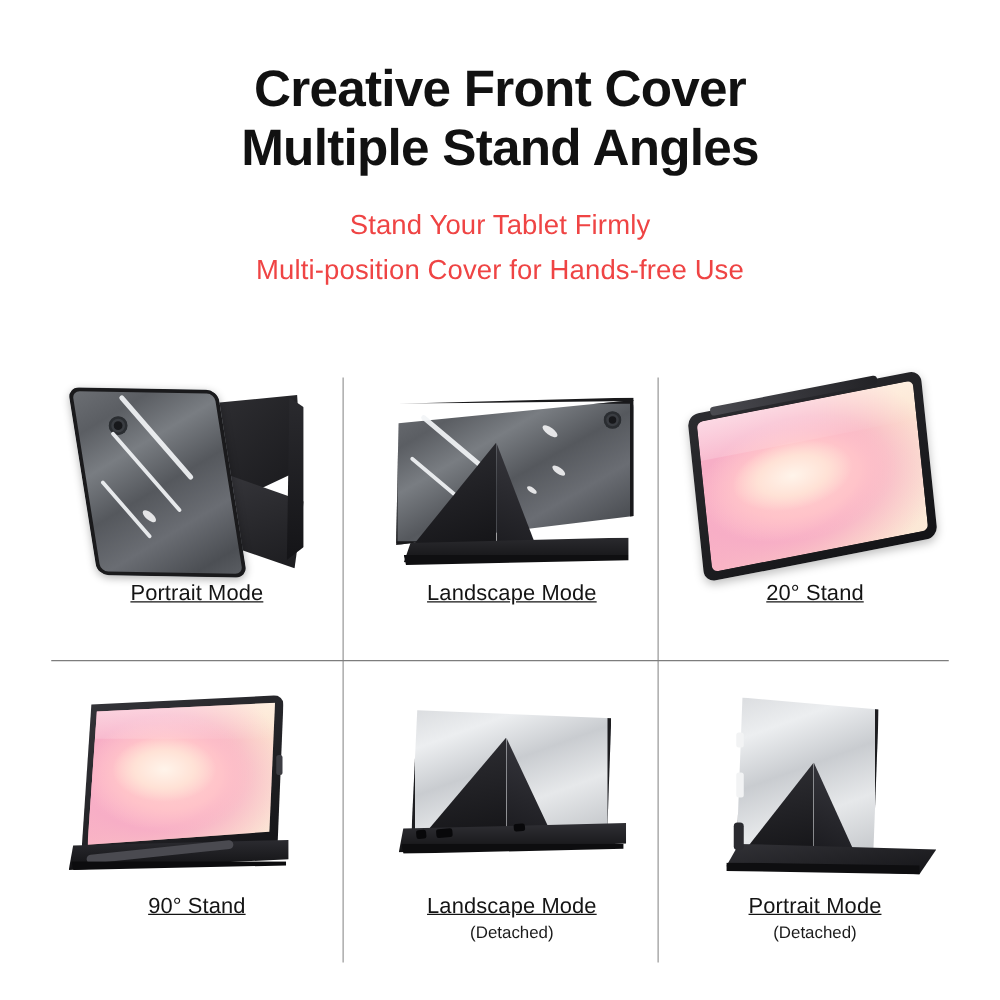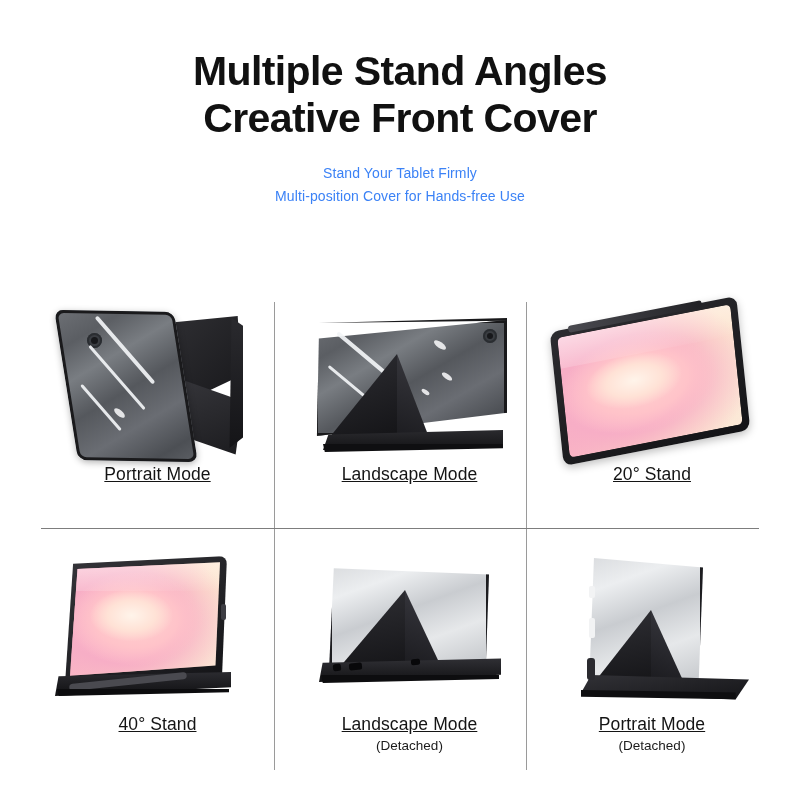--- a/index.html
+++ b/index.html
@@ -13,22 +13,22 @@
 
   
   .header{padding-top:48px;text-align:center;}
   .title{
     font-weight:bold;font-size:41px;line-height:1.15;
     letter-spacing:-0.6px;color:#111111;
   }
   .title .ln{display:block;}
   .subtitle{margin-top:20px;}
   .subtitle .sl{
-    display:block;font-size:14px;line-height:1.62;
-    color:#3b82f6;font-weight:400;letter-spacing:.1px;
+    display:block;font-size:22px;line-height:1.62;
+    color:#ef4444;font-weight:400;letter-spacing:.1px;
   }
 
   
   .grid{
     position:absolute;left:41px;top:302px;width:718px;height:468px;
   }
   .vline{position:absolute;top:0;width:1px;height:468px;background:#9a9a9a;}
   .vline.v1{left:233px;}
   .vline.v2{left:485px;}
   .hline{position:absolute;left:0;top:226px;width:718px;height:1px;background:#7d7d7d;}
@@ -85,22 +85,22 @@
   .cam{position:absolute;border-radius:50%;background:#3a3d42;box-shadow:inset 0 0 0 2px #2a2d31;}
   .camDot{position:absolute;border-radius:50%;background:#17181b;}
 </style>
 </head>
 <body>
 
 <div class="page">
 
   <div class="header">
     <div class="title">
+      <span class="ln">Creative Front Cover</span>
       <span class="ln">Multiple Stand Angles</span>
-      <span class="ln">Creative Front Cover</span>
     </div>
     <div class="subtitle">
       <span class="sl">Stand Your Tablet Firmly</span>
       <span class="sl">Multi-position Cover for Hands-free Use</span>
     </div>
   </div>
 
   <div class="grid">
 
     <div class="vline v1"></div>
@@ -236,21 +236,21 @@
                       background:linear-gradient(180deg,#2b2b30,#101012);"></div>
           <div class="pc" style="left:28px;top:132px;width:118px;height:7px;
                       transform:rotate(-6deg);
                       background:#4a4a50;border-radius:4px;"></div>
           <div class="pc" style="left:16px;top:143px;width:172px;height:7px;
                       clip-path:polygon(0% 0%, 100% 0%, 100% 48%, 1% 100%);
                       background:#0c0c0e;"></div>
         </div>
       </div>
       <div class="cap">
-        <span class="main">40° Stand</span>
+        <span class="main">90° Stand</span>
       </div>
     </div>
 
     <div class="cell c5">
       <div class="stage">
         <div class="art">
 
           <div class="pc glassLight" style="left:36px;top:18px;width:160px;height:106px;
                       clip-path:polygon(3% 4%, 100% 10%, 98% 96%, 0% 100%);
                       border-radius:7px;"></div>

